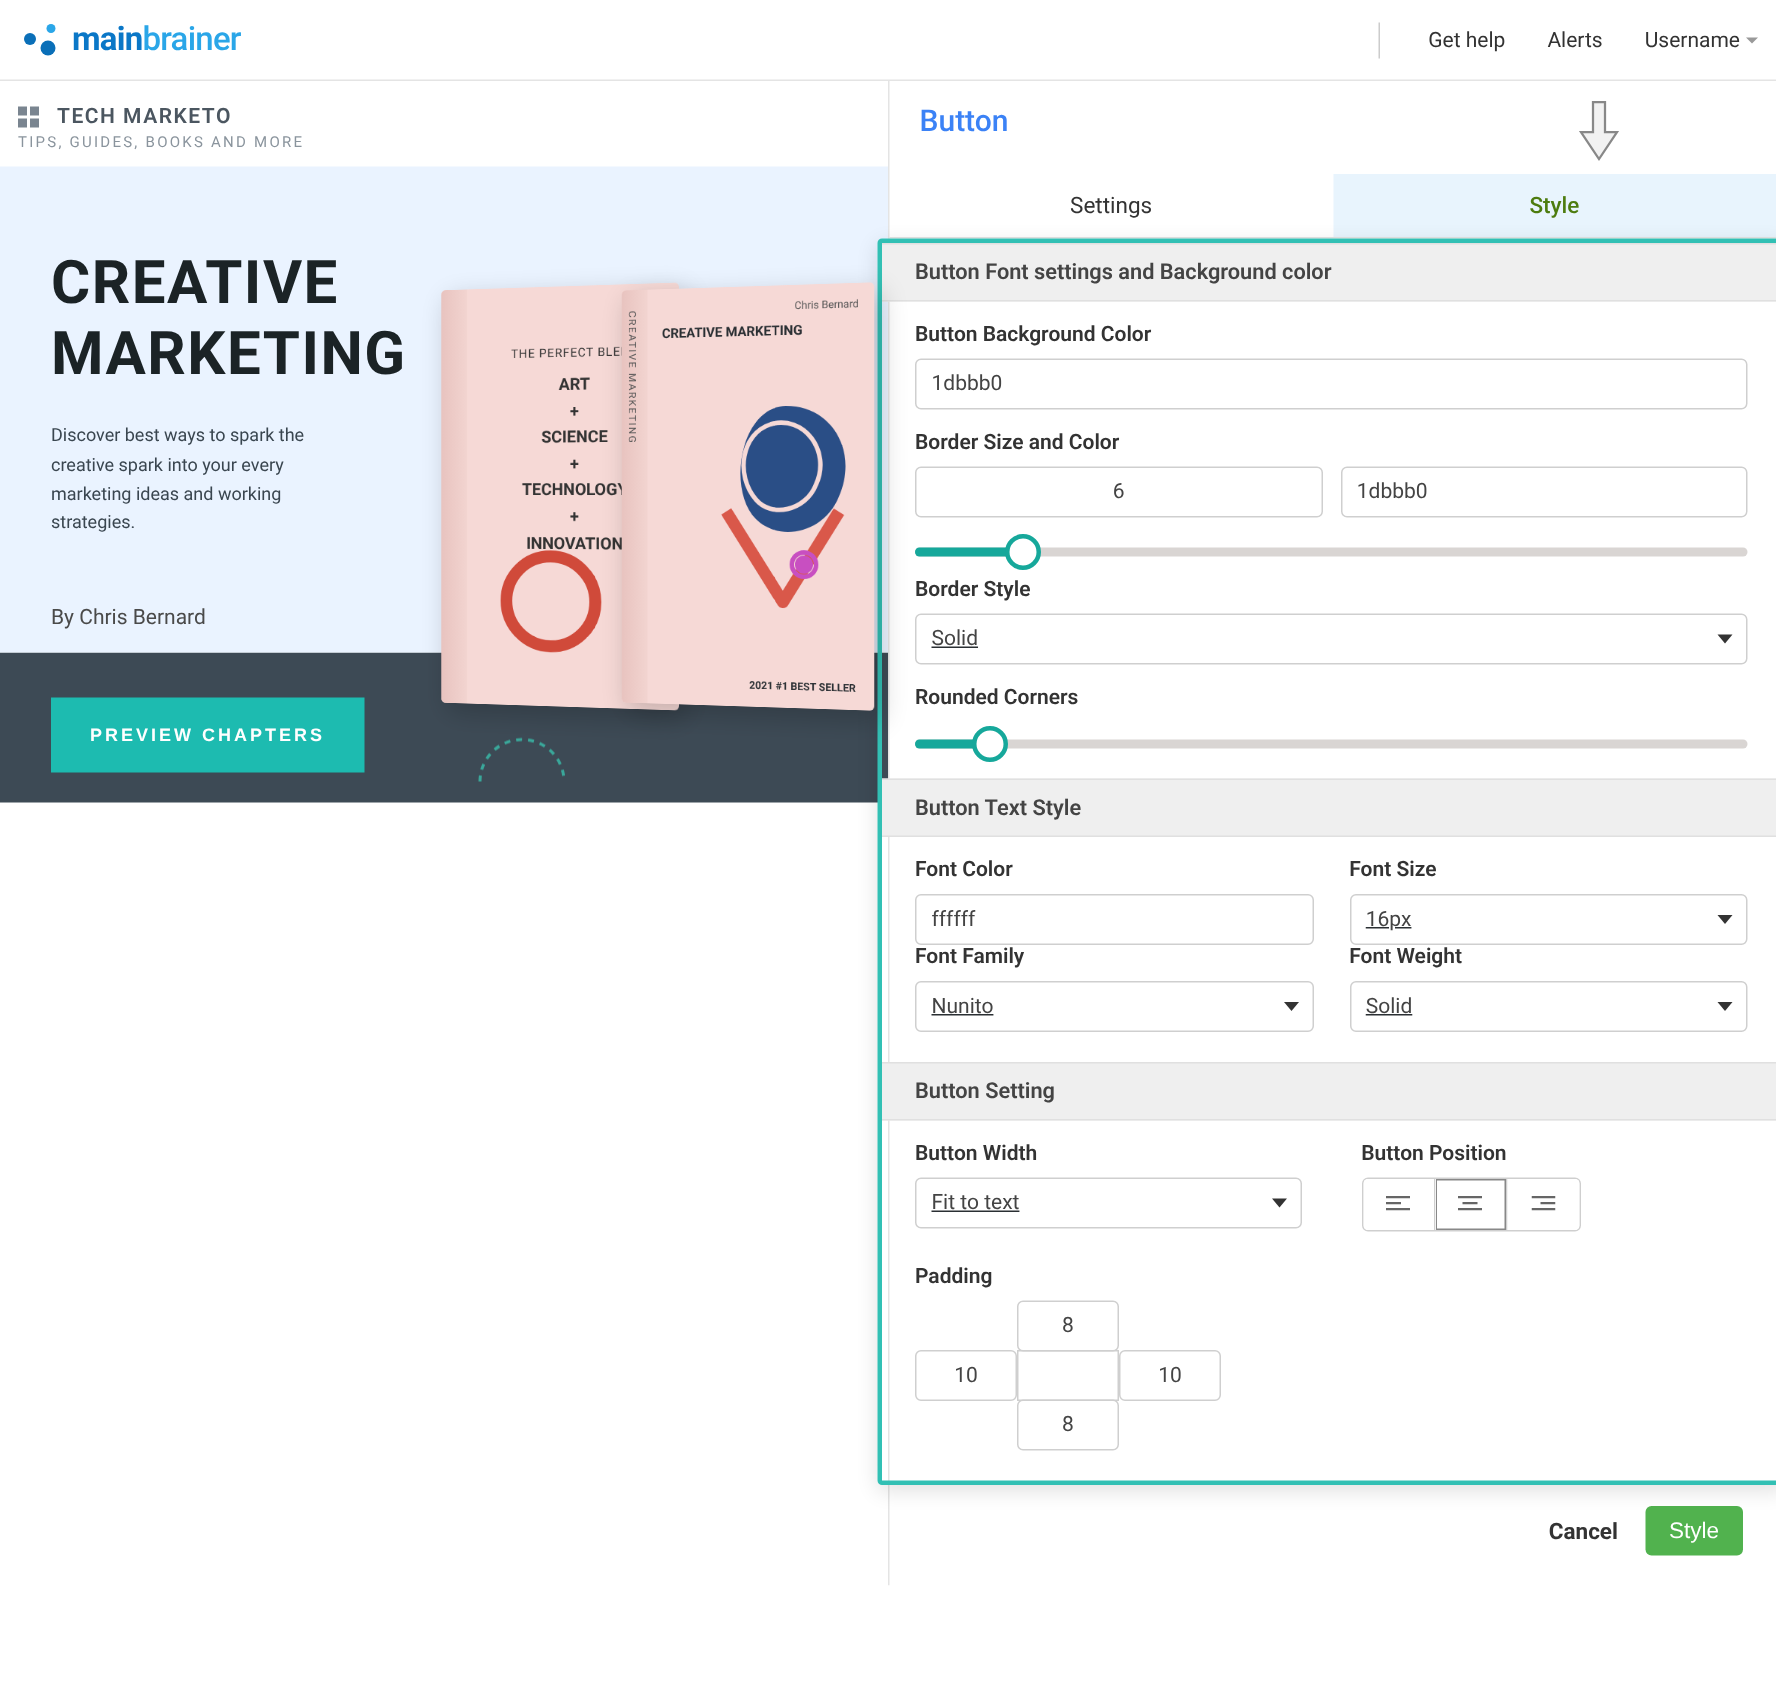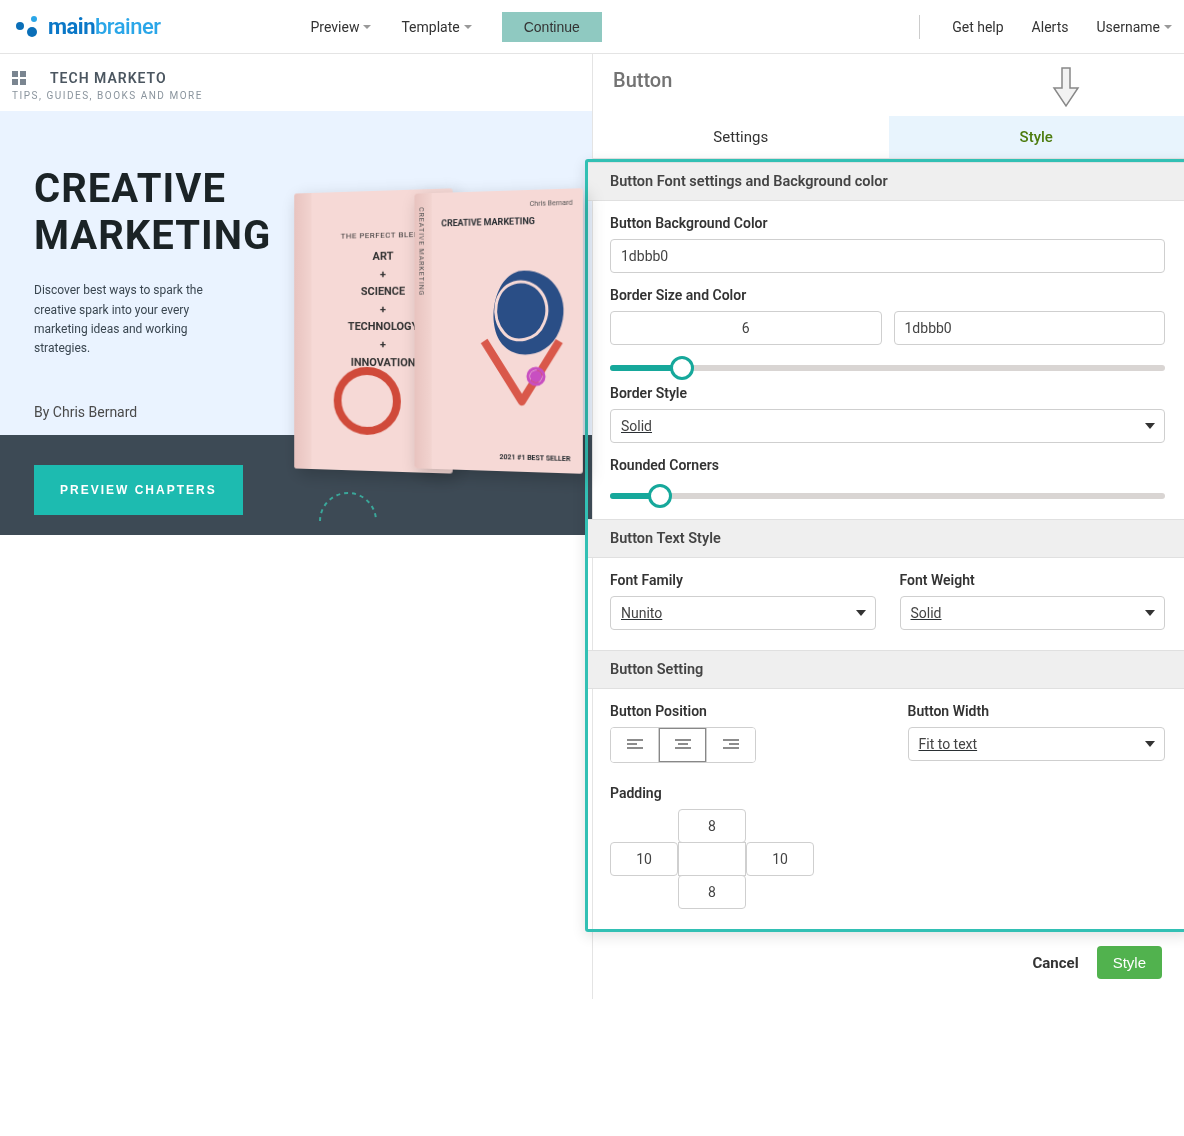--- a/index.html
+++ b/index.html
@@ -92,21 +92,21 @@
     position: relative;
   }
 
   
   .brand-bar {
     padding: 16px 12px 10px 12px;
   }
   .brand-row {
     display: flex;
     align-items: center;
-    gap: 24px;
+    gap: 12px;
     color: #4b5660;
     letter-spacing: 1px;
     font-size: 14px;
     font-weight: 600;
   }
   .brand-squares {
     width: 14px; height:14px;
     display:grid; grid-template-columns:1fr 1fr; grid-template-rows:1fr 1fr; gap:2px;
   }
   .brand-squares span { background:#7a8590; }
@@ -189,21 +189,21 @@
   .book .small-caption { font-size:8px; font-weight:400; letter-spacing:0.5px;}
   .book .lines { margin-top:8px; line-height:1.6; }
   .book .author { position:absolute; right:10px; top:10px; font-size:7px; color:#555;}
   .abstract-shape { position:absolute; right:8px; top:70px; }
 
   
   .panel-header {
     font-size: 20px;
     font-weight: 500;
     padding: 14px 20px 6px 20px;
-    color: #737373;
+    color: #3b82f6;
   }
   .arrow-down-callout {
     position: absolute;
     right: 104px;
     top: 12px;
     z-index: 5;
   }
   .tabs {
     display: flex;
     border-bottom: 1px solid #e4e4e4;
@@ -352,31 +352,20 @@
 <body>
 
 <div class="topbar">
   <div class="logo">
     <svg class="logo-dots" viewBox="0 0 30 26">
       <circle cx="22" cy="5" r="3" fill="#2aa6e8"></circle>
       <circle cx="8" cy="12" r="4" fill="#0a6fb8"></circle>
       <circle cx="20" cy="18" r="5" fill="#0a6fb8"></circle>
     </svg>
     <span class="logo-text"><span>main</span><span class="light">brainer</span></span>
-  </div>
-  <div class="topbar-center">
-    <div class="topbar-link">
-      <span>Preview</span>
-      <span class="caret-down"></span>
-    </div>
-    <div class="topbar-link">
-      <span>Template</span>
-      <span class="caret-down"></span>
-    </div>
-    <button class="continue-btn">Continue</button>
   </div>
   <div class="topbar-right">
     <div class="divider-v"></div>
     <div class="topbar-link">Get help</div>
     <div class="topbar-link">Alerts</div>
     <div class="topbar-link">
       <span>Username</span>
       <span class="caret-down"></span>
     </div>
   </div>
@@ -490,39 +479,59 @@
         <div class="slider-track">
           <div class="slider-fill" style="width:9%"></div>
           <div class="slider-thumb" style="left:9%"></div>
         </div>
       </div>
 
       <div class="section-head">Button Text Style</div>
       <div class="section-body">
         <div class="two-col">
           <div>
+            <div class="label">Font Color</div>
+            <input class="input" value="ffffff" style="">
+          </div>
+          <div>
+            <div class="label">Font Size</div>
+            <div class="select-wrap">
+              <div class="select">16px</div>
+              <div class="sel-caret"></div>
+            </div>
+          </div>
+        </div>
+        <div class="two-col">
+          <div>
             <div class="label">Font Family</div>
             <div class="select-wrap">
               <div class="select">Nunito</div>
               <div class="sel-caret"></div>
             </div>
           </div>
           <div>
             <div class="label">Font Weight</div>
             <div class="select-wrap">
               <div class="select">Solid</div>
               <div class="sel-caret"></div>
             </div>
           </div>
         </div>
       </div>
 
       <div class="section-head">Button Setting</div>
       <div class="section-body">
         <div class="two-col" style="gap:40px">
+          <div>
+            <div class="label">Button Width</div>
+            <div class="select-wrap">
+              <div class="select">Fit to text</div>
+              <div class="sel-caret"></div>
+            </div>
+          </div>
           <div>
             <div class="label">Button Position</div>
             <div class="pos-group">
               <div class="pos-btn">
                 <svg class="align-icon" viewBox="0 0 16 12">
                     <line x1="0" y1="1" x2="16" y2="1"></line>
                     <line x1="0" y1="5" x2="10" y2="5"></line>
                     <line x1="0" y1="9" x2="16" y2="9"></line>
                   </svg>
               </div>
@@ -535,27 +544,20 @@
               </div>
               <div class="pos-btn">
                 <svg class="align-icon" viewBox="0 0 16 12">
                     <line x1="0" y1="1" x2="16" y2="1"></line>
                     <line x1="6" y1="5" x2="16" y2="5"></line>
                     <line x1="0" y1="9" x2="16" y2="9"></line>
                   </svg>
               </div>
             </div>
           </div>
-          <div>
-            <div class="label">Button Width</div>
-            <div class="select-wrap">
-              <div class="select">Fit to text</div>
-              <div class="sel-caret"></div>
-            </div>
-          </div>
         </div>
 
         <div class="label" style="margin-top:22px">Padding</div>
         <div class="padding-cross">
           <input class="pad-input pad-top" value="8" style="">
           <input class="pad-input pad-left" value="10" style="">
           <div class="pad-center"></div>
           <input class="pad-input pad-right" value="10" style="">
           <input class="pad-input pad-bottom" value="8" style="">
         </div>

